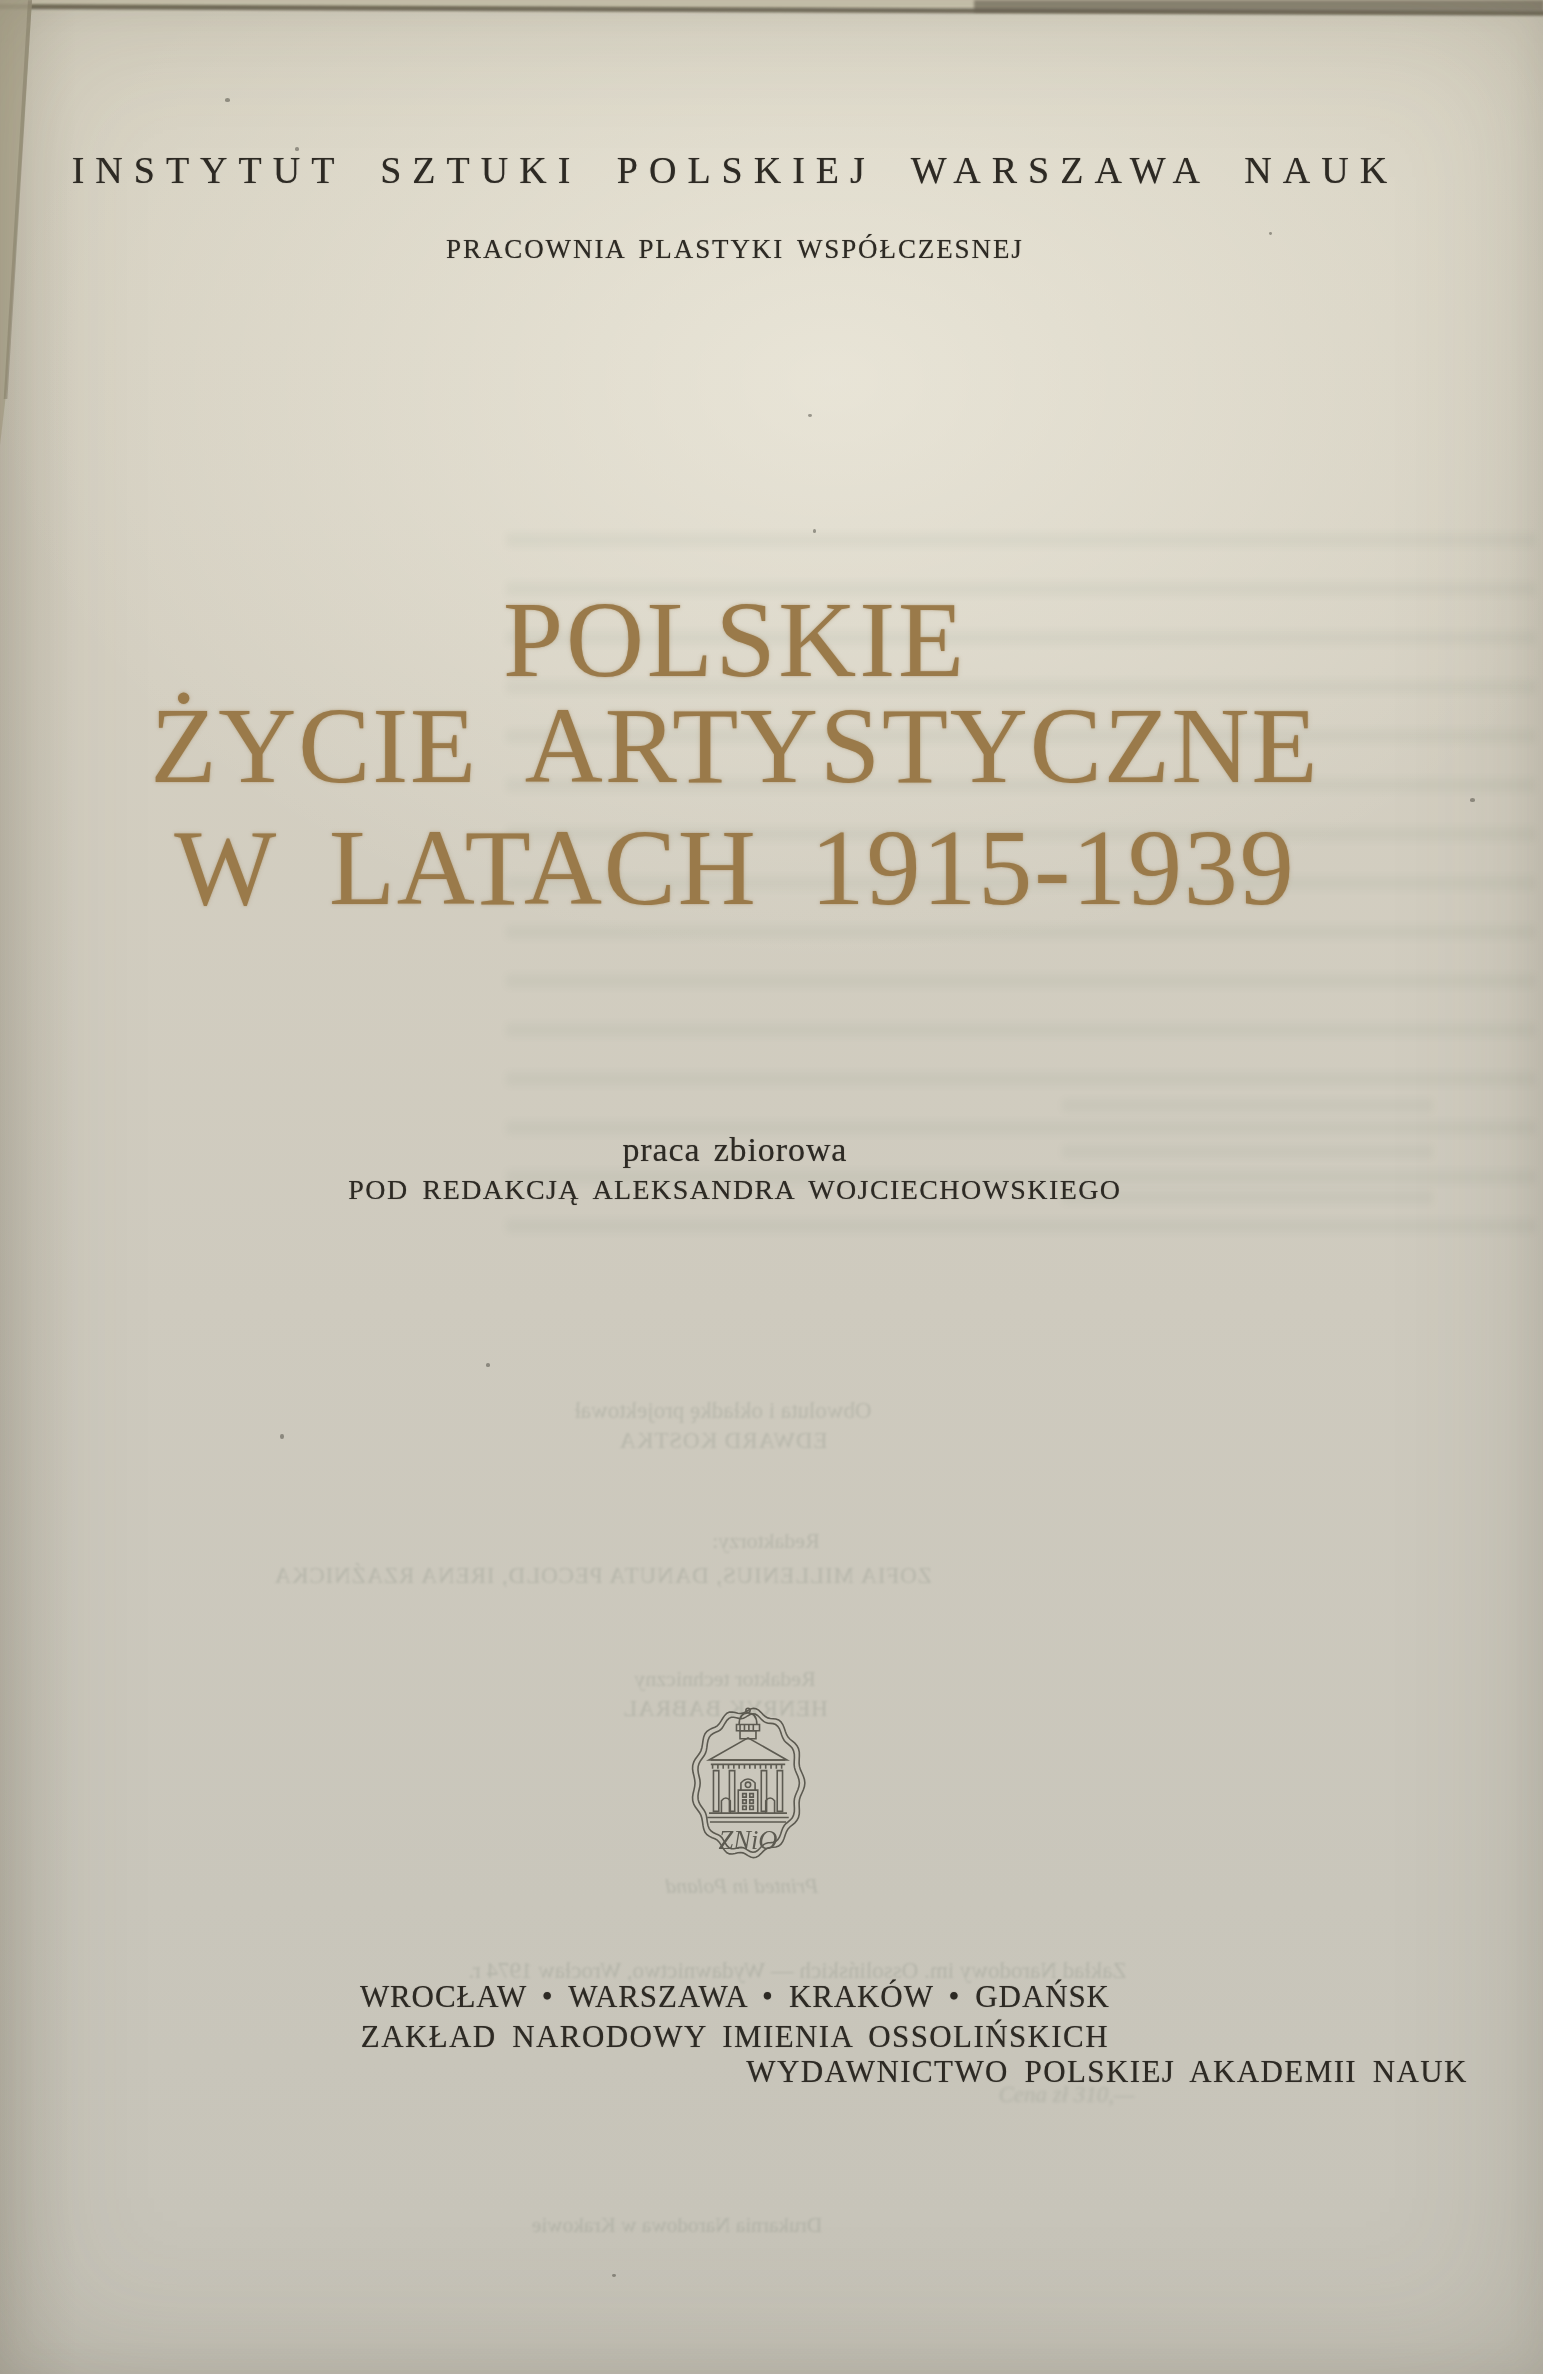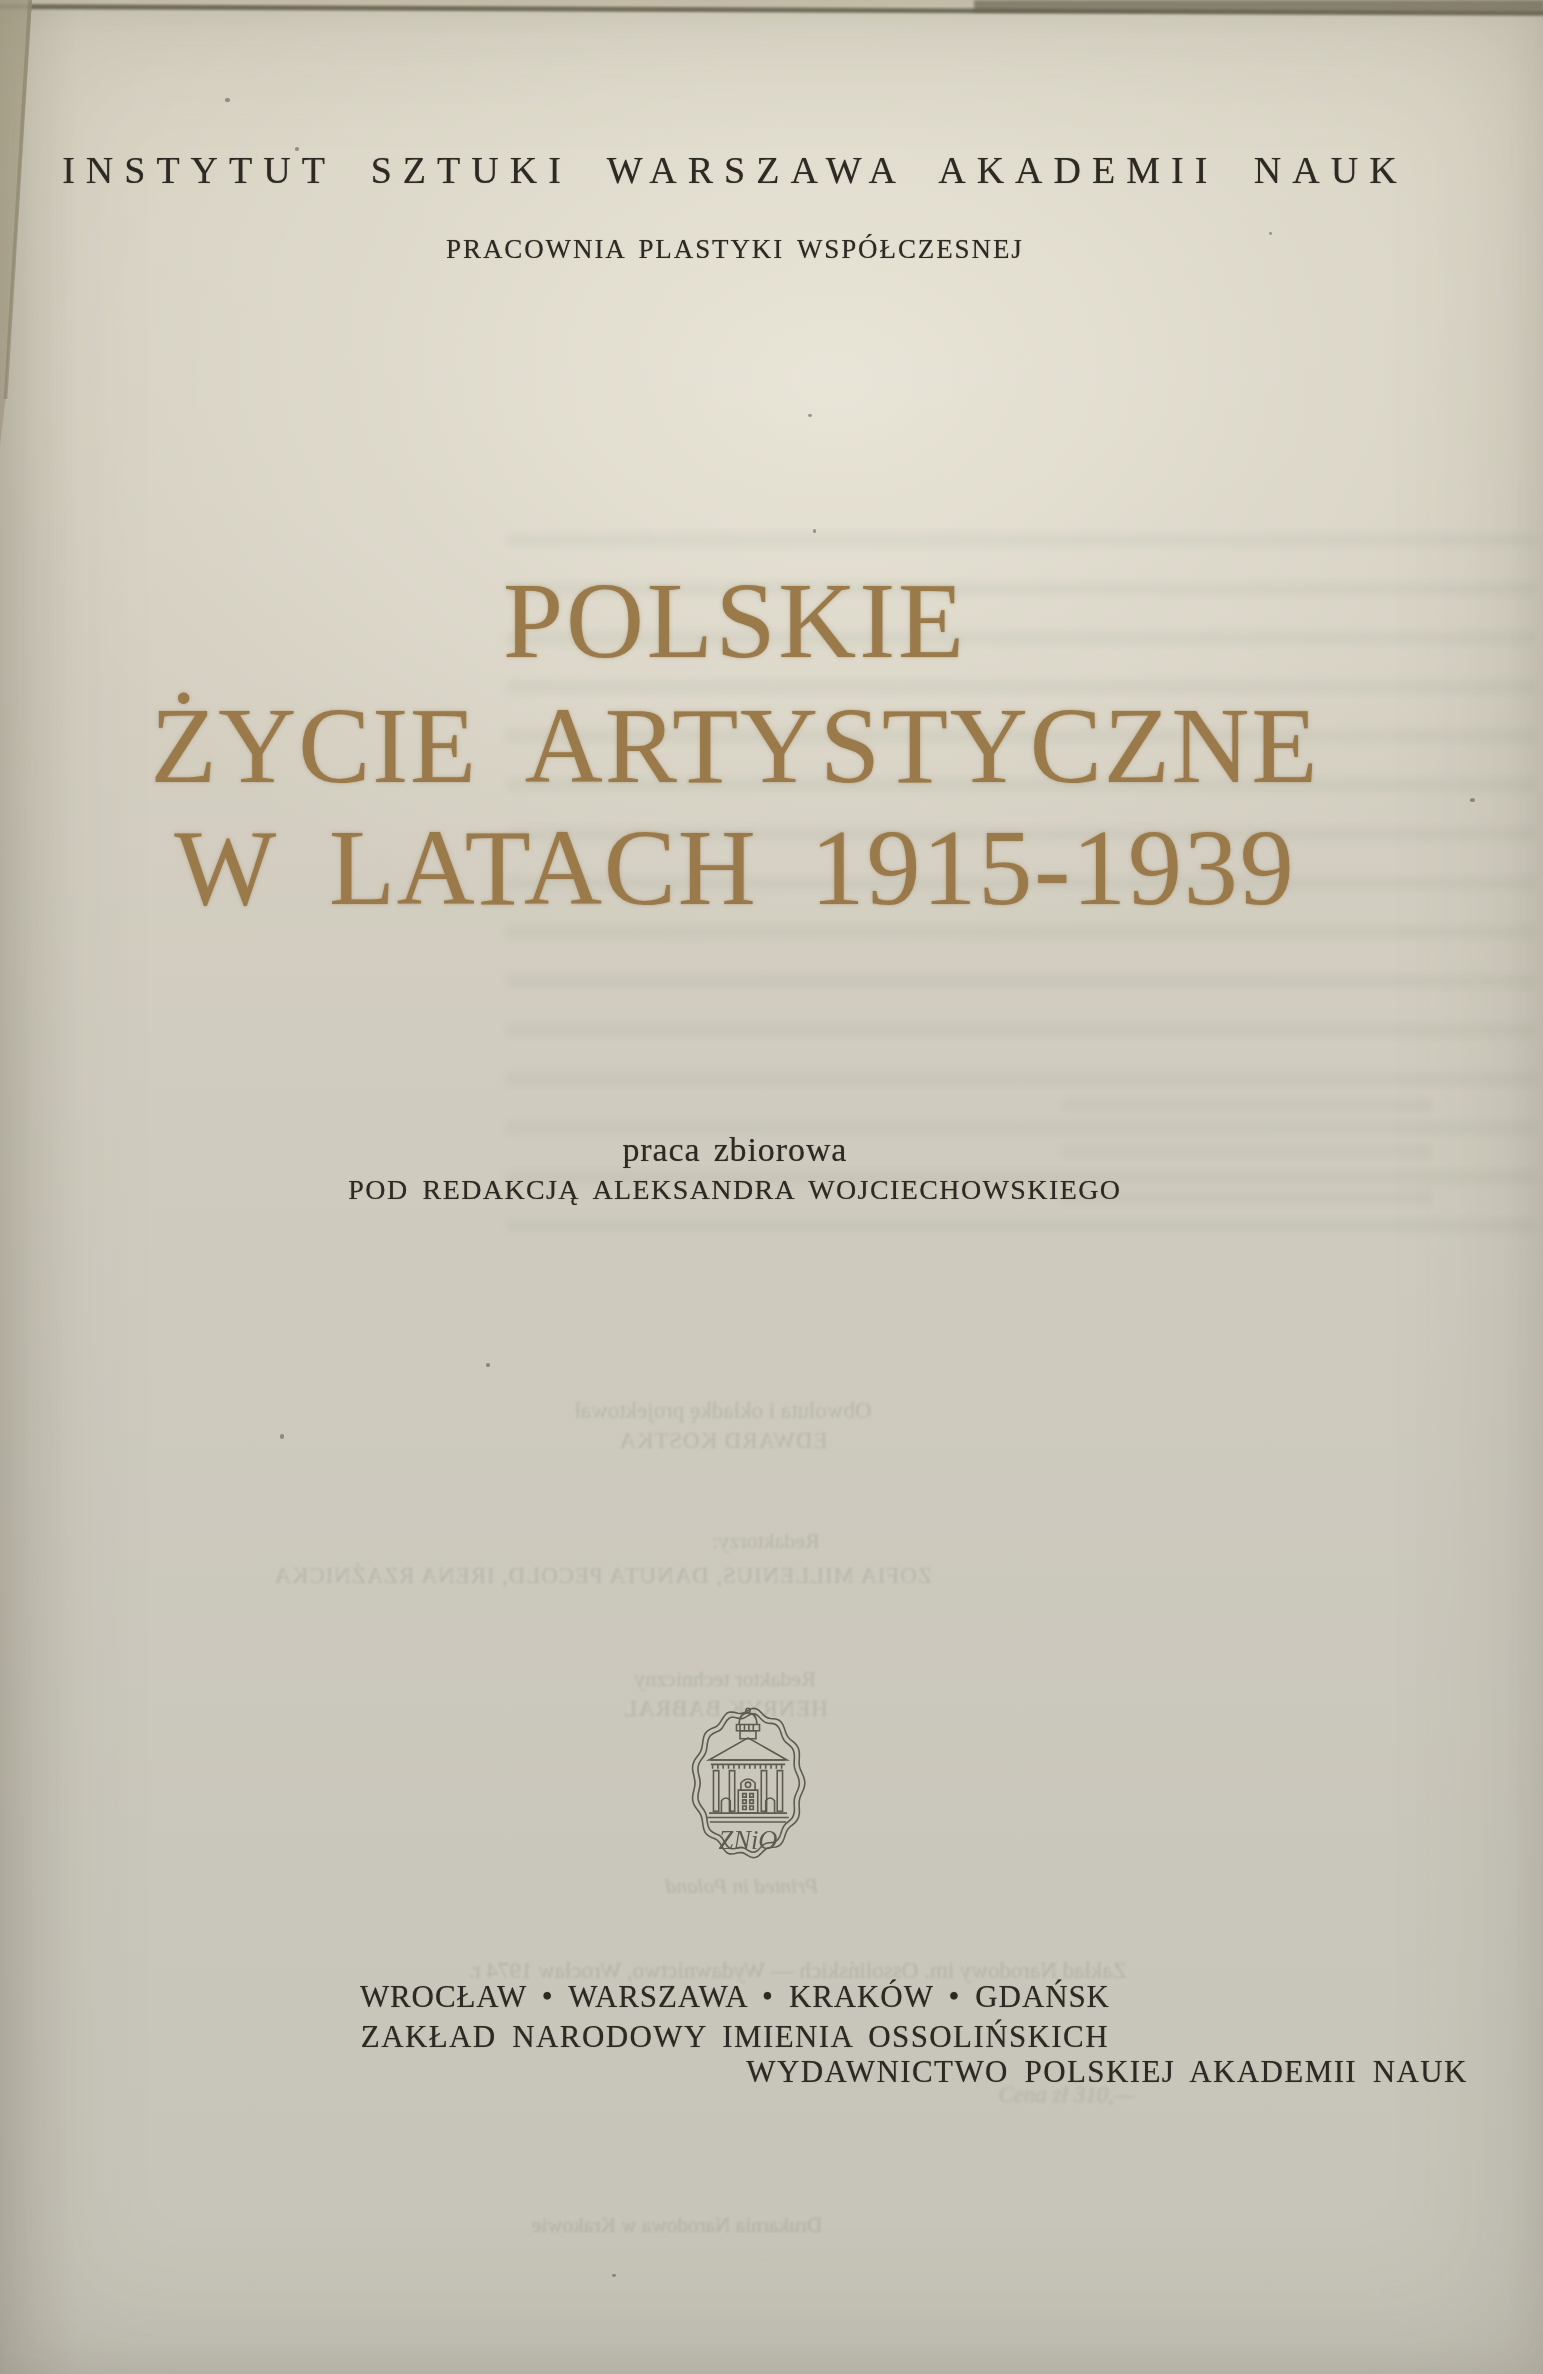--- a/index.html
+++ b/index.html
@@ -24,21 +24,21 @@
     clip-path:polygon(28px 0,32px 0,7.4px 399px,3.7px 399px);filter:blur(0.9px);}
 
   .centered{position:absolute;left:1.9px;width:1466px;text-align:center;}
   .ink{color:#2d2a24;text-shadow:0 0 0.9px rgba(45,42,36,0.55);}
 
   .institute{top:151px;font-size:38px;letter-spacing:11px;word-spacing:15px;line-height:1;}
   .department{top:200px;font-size:27px;letter-spacing:1.9px;word-spacing:4.6px;line-height:1;margin-top:36px;}
 
   .title-line{line-height:1;color:#9a7a4a;
     text-shadow:0 0 1.9px rgba(150,116,64,0.5), 0 0 5.6px rgba(150,116,64,0.18);}
-  .title1{top:567px;font-size:108px;letter-spacing:2.8px;}
+  .title1{top:586px;font-size:108px;letter-spacing:2.8px;}
   .title2{top:692px;font-size:108px;letter-spacing:1.9px;word-spacing:24px;}
   .title3{top:814px;font-size:108px;letter-spacing:1.9px;word-spacing:24px;}
 
   .worktype{top:1133px;font-size:34px;letter-spacing:0.9px;word-spacing:3.7px;line-height:1;}
   .editedby{top:1176px;font-size:28px;letter-spacing:1.4px;word-spacing:5.6px;line-height:1;}
 
   .imprint1{top:1981px;font-size:31px;letter-spacing:0.9px;word-spacing:6.5px;line-height:1;}
   .imprint2{top:2021px;font-size:31px;letter-spacing:1.4px;word-spacing:6.5px;line-height:1;}
   .imprint3{top:2056px;font-size:31px;letter-spacing:1.4px;word-spacing:6.5px;line-height:1;text-align:right;}
   .imprint-year{top:2095px;font-size:32px;letter-spacing:1.9px;line-height:1;}
@@ -66,21 +66,21 @@
 <div id="photo">
   <div class="top-underpage"></div>
   <div class="top-crease"></div>
   <div class="top-right-edge"></div>
   <div class="left-corner"></div>
   <div class="left-corner-line"></div>
 
   <div class="ghost-paragraphs"></div>
   <div class="ghost-paragraphs2"></div>
 
-  <div class="centered ink institute">INSTYTUT SZTUKI WARSZAWA AKADEMII NAUK</div>
+  <div class="centered ink institute">INSTYTUT SZTUKI POLSKIEJ WARSZAWA NAUK</div>
   <div class="centered ink department">PRACOWNIA PLASTYKI WSPÓŁCZESNEJ</div>
 
   <div class="centered title-line title1">POLSKIE</div>
   <div class="centered title-line title2">ŻYCIE ARTYSTYCZNE</div>
   <div class="centered title-line title3">W LATACH 1915-1939</div>
 
   <div class="centered ink worktype">praca zbiorowa</div>
   <div class="centered ink editedby">POD REDAKCJĄ ALEKSANDRA WOJCIECHOWSKIEGO</div>
 
   <div class="ghost" style="left:519px;top:1399px;width:408px;font-size:23px;">Obwoluta i okładkę projektował</div>

